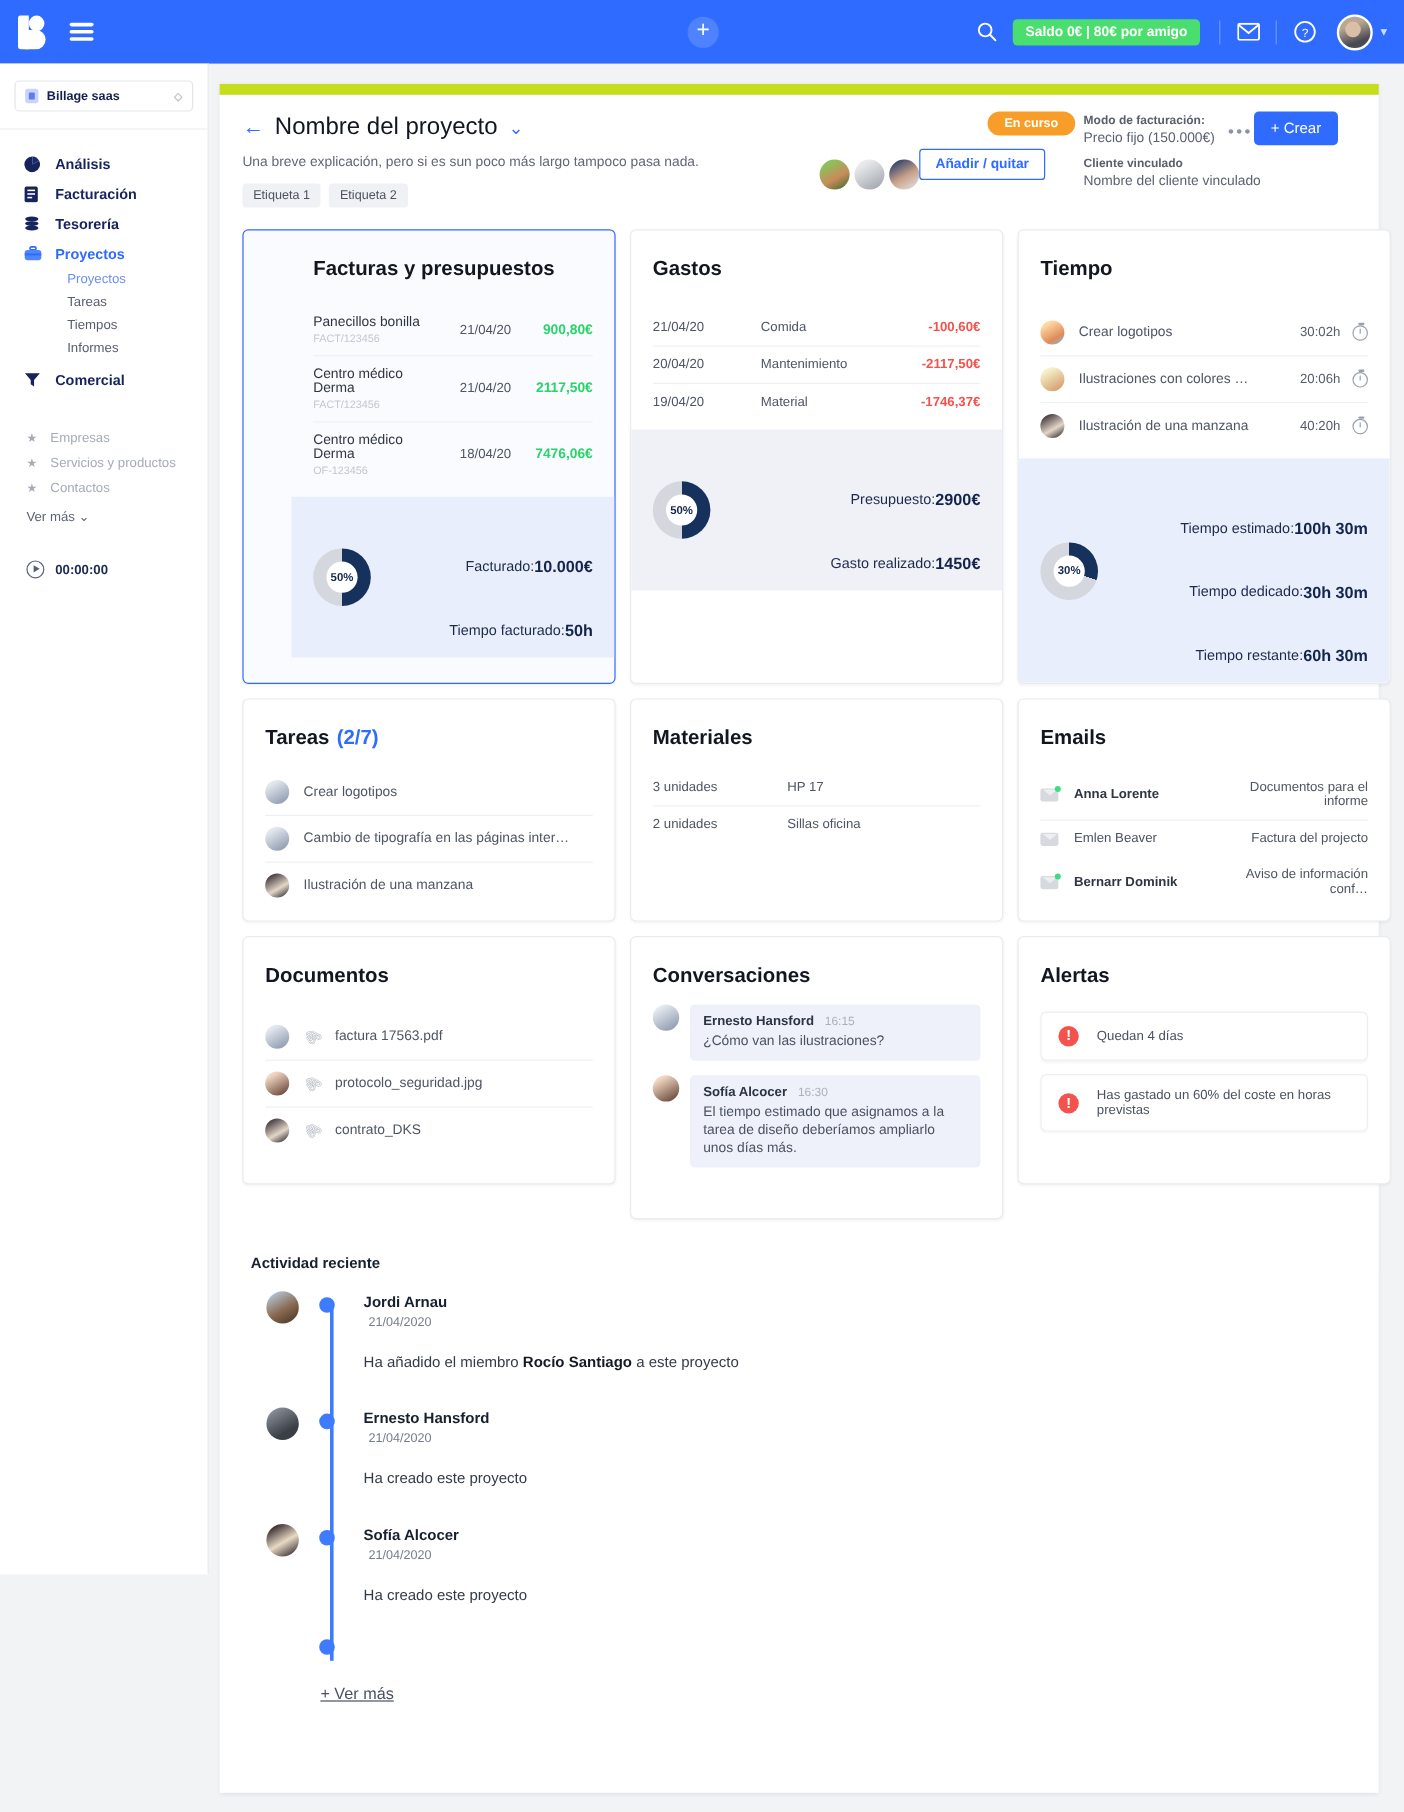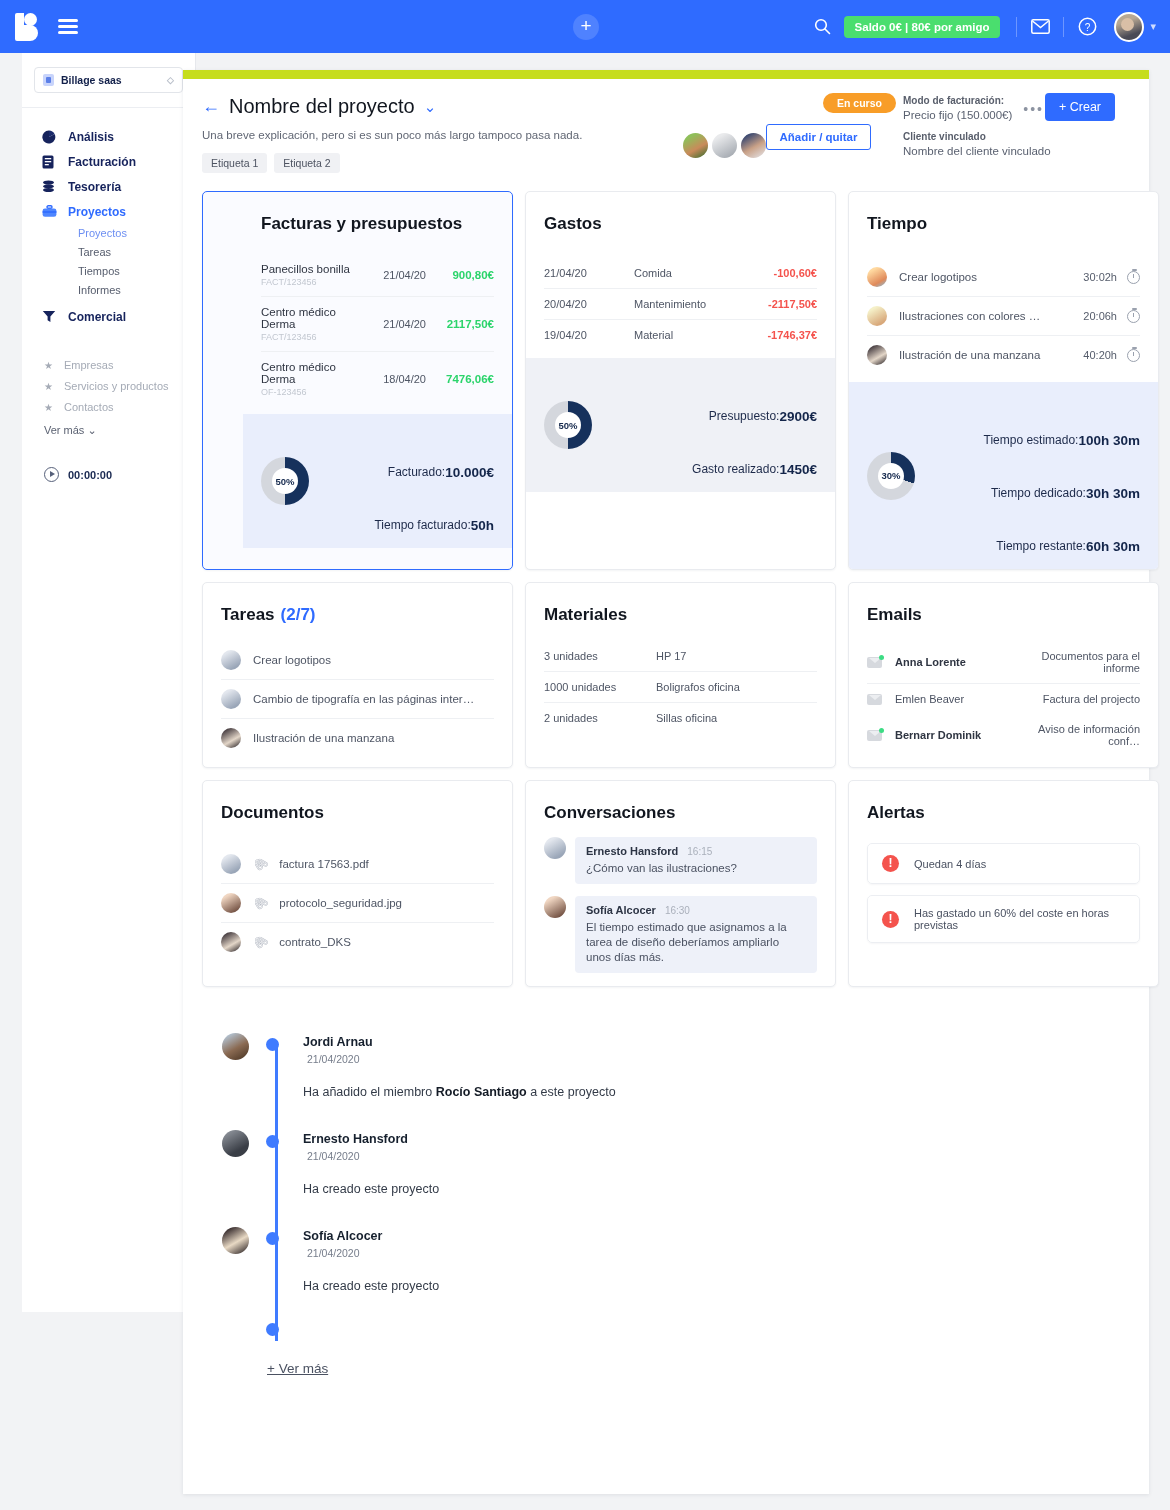--- a/index.html
+++ b/index.html
@@ -63,21 +63,21 @@
   }
   .tb-avatar::after {
     content:""; position:absolute; left:5px; top:4px; width:13px; height:13px;
     border-radius:50%; background:#d9bfa6;
   }
   .tb-caret { color: #cfdcff; font-size: 11px; margin-left: 6px; cursor: pointer; }
 
   
   .sidebar {
     position: absolute; left: 0; top: 53px; width: 174px; height: 1259px;
-    background: #fff; border-right: 1px solid #e6e8ec; margin-left: 22px;
+    background: #fff; border-right: 1px solid #e6e8ec;
   }
   .ws-select {
     margin: 14px 12px 0 12px; height: 26px; border: 1px solid #e2e5ea;
     border-radius: 4px; display: flex; align-items: center; padding: 0 8px;
     font-size: 10.5px; font-weight: bold; color: #12204a; cursor: pointer;
     background: #fff;
   }
   .ws-ico {
     width: 11px; height: 12px; background: #c8d4fb; border-radius: 2px;
     margin-right: 7px; position: relative; flex: none;
@@ -658,24 +658,20 @@
       </div>
 
       <div class="card" style="height:186px">
         <div class="card-body">
           <div class="card-title">Materiales</div>
           <div class="rows" style="margin-top:16px">
             <div class="row">
               <div class="mat-units">3 unidades</div>
               <div class="mat-name">HP 17</div>
             </div>
-            <div class="row">
-              <div class="mat-units">1000 unidades</div>
-              <div class="mat-name">Boligrafos oficina</div>
-            </div>
             <div class="row noline">
               <div class="mat-units">2 unidades</div>
               <div class="mat-name">Sillas oficina</div>
             </div>
           </div>
         </div>
       </div>
 
       <div class="card" style="height:186px">
         <div class="card-body">
@@ -723,21 +719,21 @@
             </div>
             <div class="row noline">
               <div class="av-sm av-c"></div>
               <span class="clip">🖇</span>
               <span class="doc-name">contrato_DKS</span>
             </div>
           </div>
         </div>
       </div>
 
-      <div class="card" style="height:207px">
+      <div class="card" style="height:236px">
         <div class="card-body">
           <div class="card-title">Conversaciones</div>
           <div style="margin-top:14px">
             <div class="conv">
               <div class="conv-av av-d"></div>
               <div class="conv-bub">
                 <div class="conv-head">
                   <span class="conv-name">Ernesto Hansford</span>
                   <span class="conv-time">16:15</span>
                 </div>
@@ -769,20 +765,21 @@
             <div class="alert">
               <div class="alert-ico">!</div>
               <div class="alert-txt">Has gastado un 60% del coste en horas previstas</div>
             </div>
           </div>
         </div>
       </div>
     </div>
 
     <div class="activity">
+      <div class="act-title">Actividad reciente</div>
       <div class="timeline">
         <div class="tl-line"></div>
 
         <div class="act-item">
           <div class="act-av p1"></div>
           <div class="tl-dot"></div>
           <div class="act-name">Jordi Arnau</div>
           <div class="act-date">21/04/2020</div>
           <div class="act-body">
             <span>Ha añadido el miembro </span><b>Rocío Santiago</b><span> a este proyecto</span>

